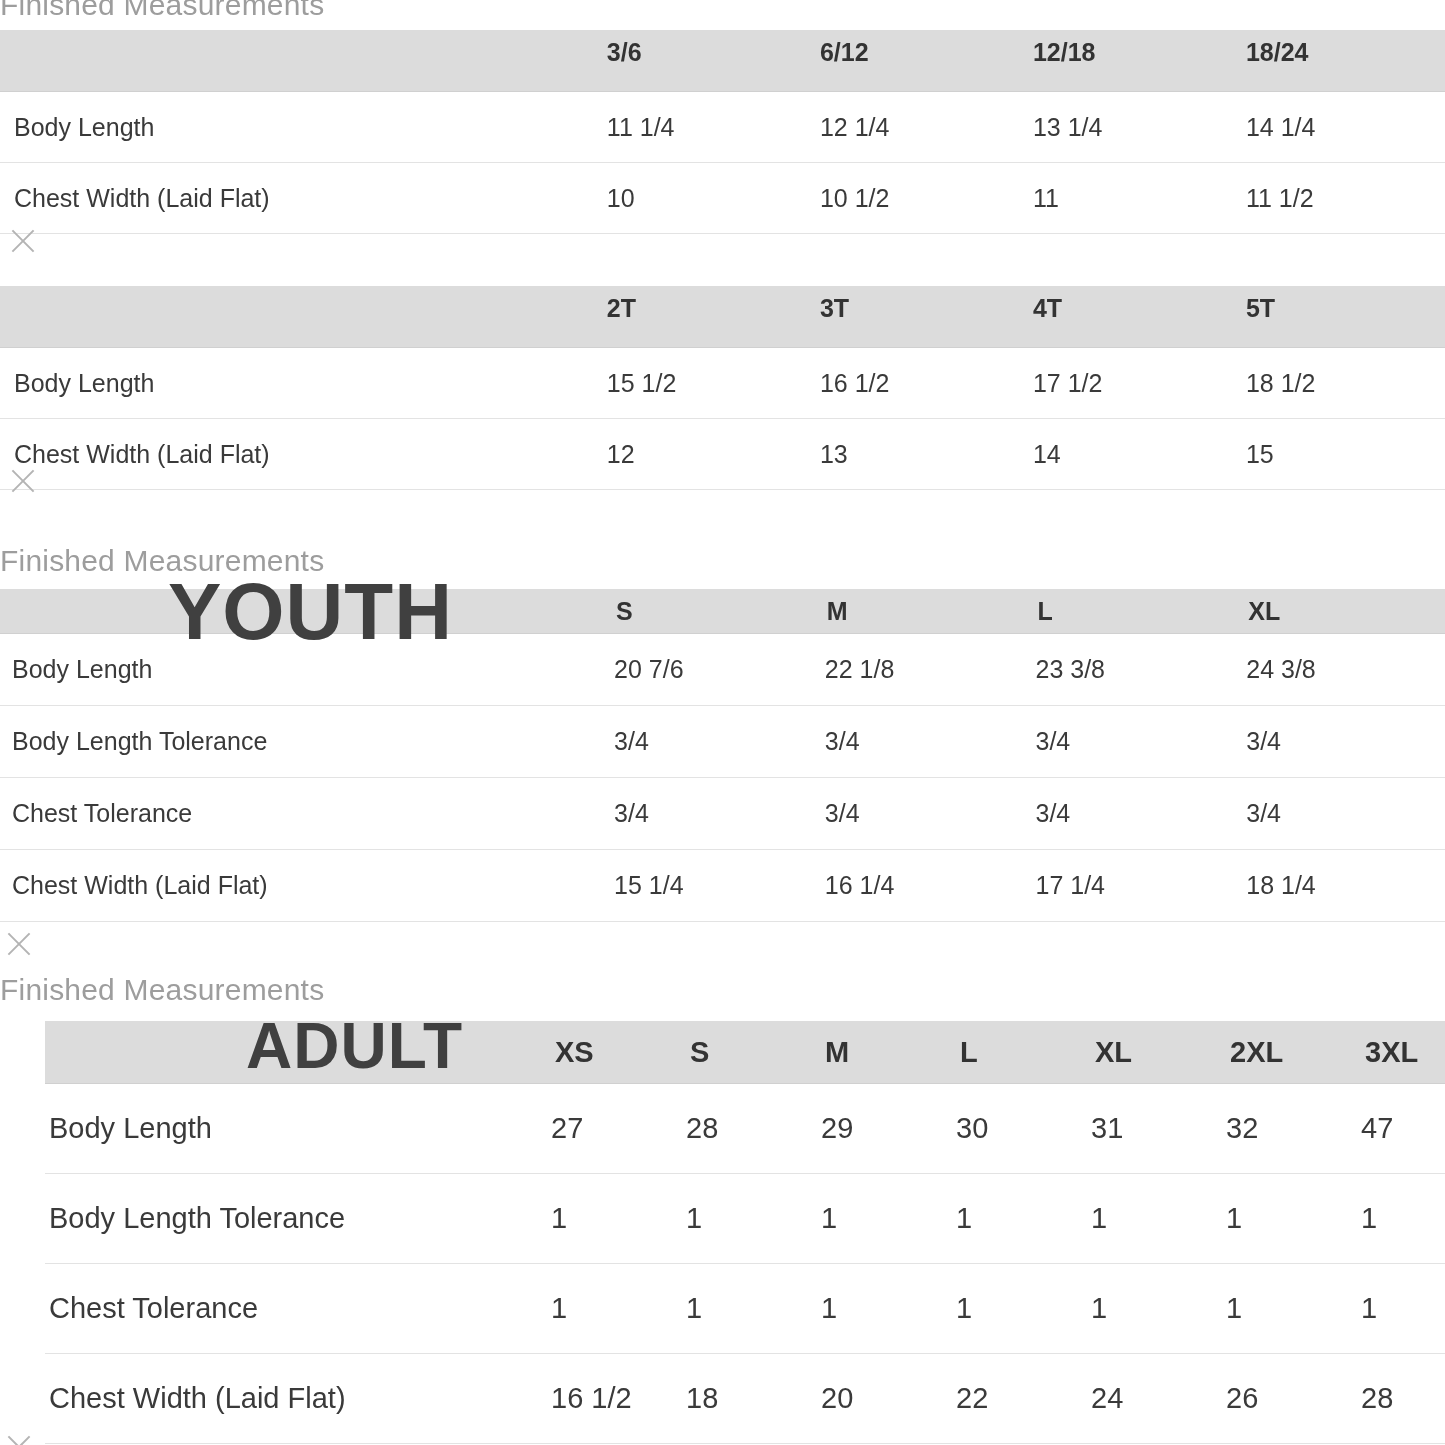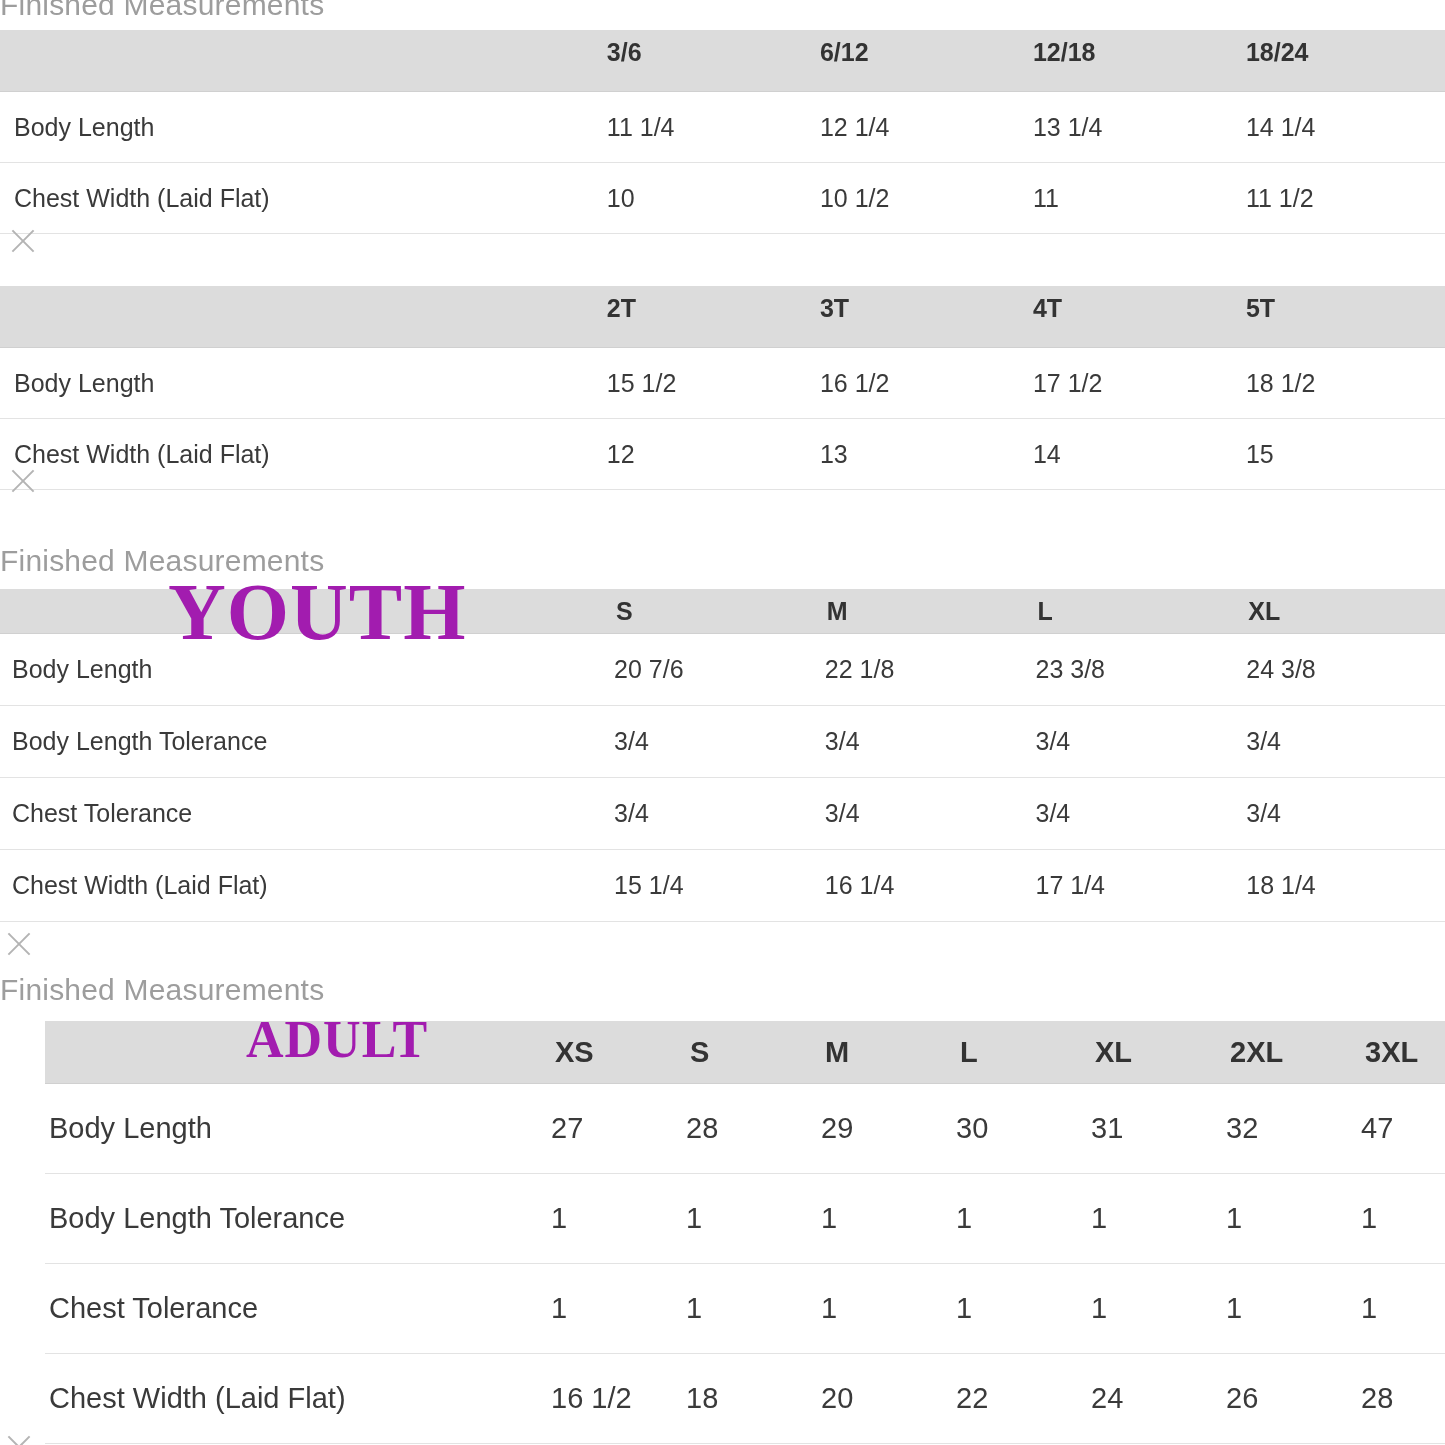--- a/index.html
+++ b/index.html
@@ -87,29 +87,29 @@
     width: 30px;
     height: 2px;
     background: #b4b4b4;
   }
   .close-x::before { transform: rotate(45deg); }
   .close-x::after  { transform: rotate(-45deg); }
 
   
   .overlay-label {
     position: absolute;
-    font-family: Liberation Serif, serif;
+    font-family: Liberation Sans, sans-serif;
     font-weight: bold;
-    color: #a21caf;
+    color: #404040;
     letter-spacing: 1px;
     line-height: 1;
     z-index: 5;
   }
   #overlay-youth { left: 168px; top: 572px; font-size: 80px; }
-  #overlay-adult { left: 246px; top: 1014px; font-size: 52px; }
+  #overlay-adult { left: 246px; top: 1014px; font-size: 64px; }
 
   
   #title-infant   { position: absolute; left: 0px;  top: -12px;  }
   #tbl-infant     { position: absolute; left: 0px;  top: 30px;   width: 1445px; }
   #x-1            { position: absolute; left: 8px;  top: 226px;  }
   #tbl-toddler    { position: absolute; left: 0px;  top: 286px;  width: 1445px; }
   #x-2            { position: absolute; left: 8px;  top: 466px;  }
   #title-youth    { position: absolute; left: 0px;  top: 544px;  }
   #tbl-youth      { position: absolute; left: 0px;  top: 589px;  width: 1445px; }
   #x-3            { position: absolute; left: 4px;  top: 929px;  }

